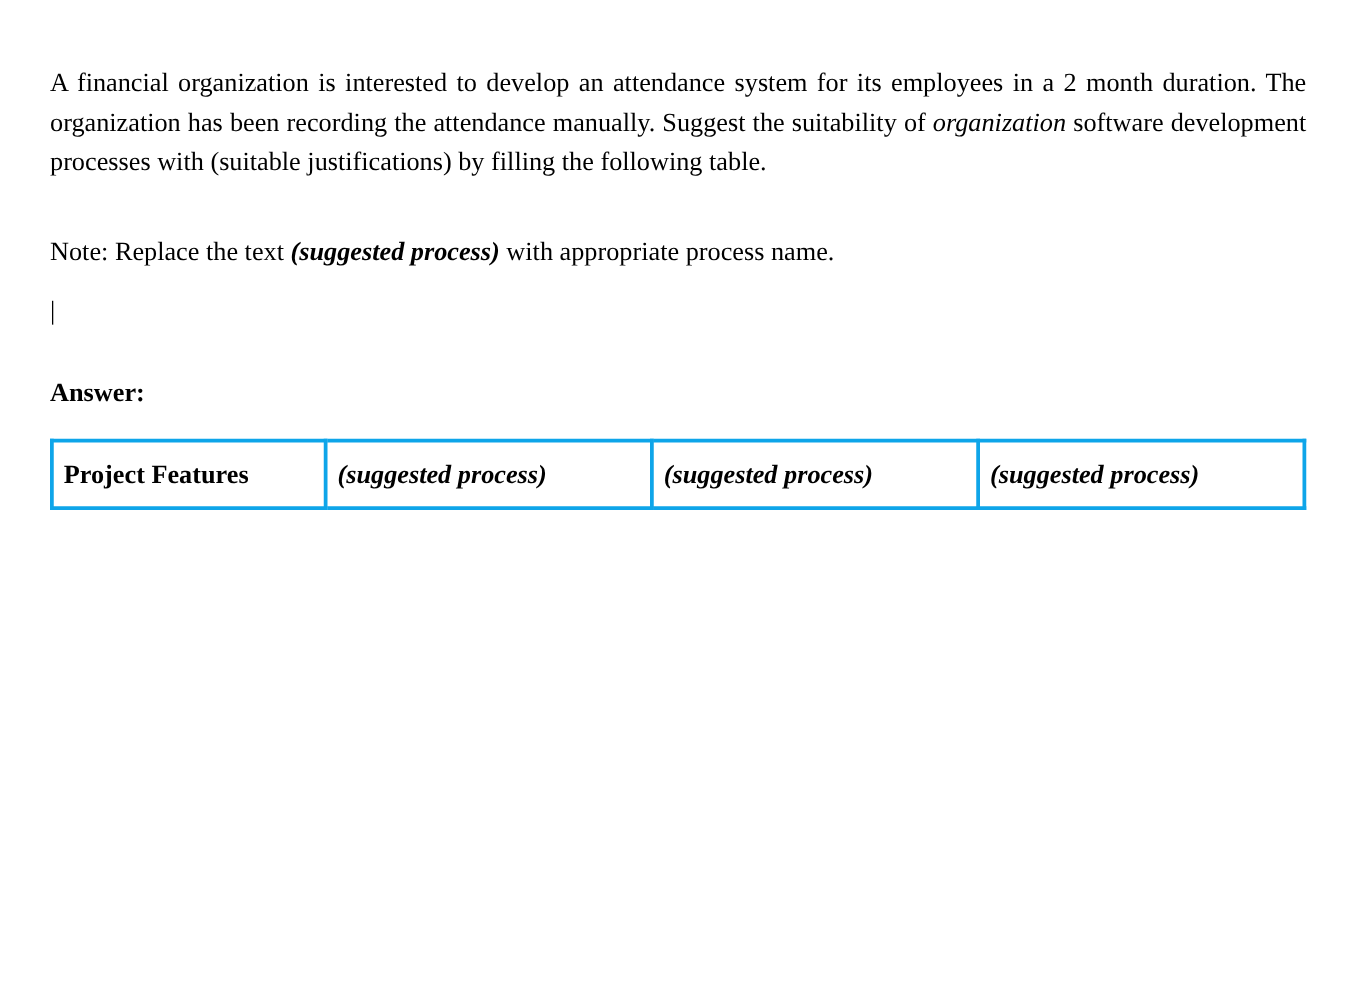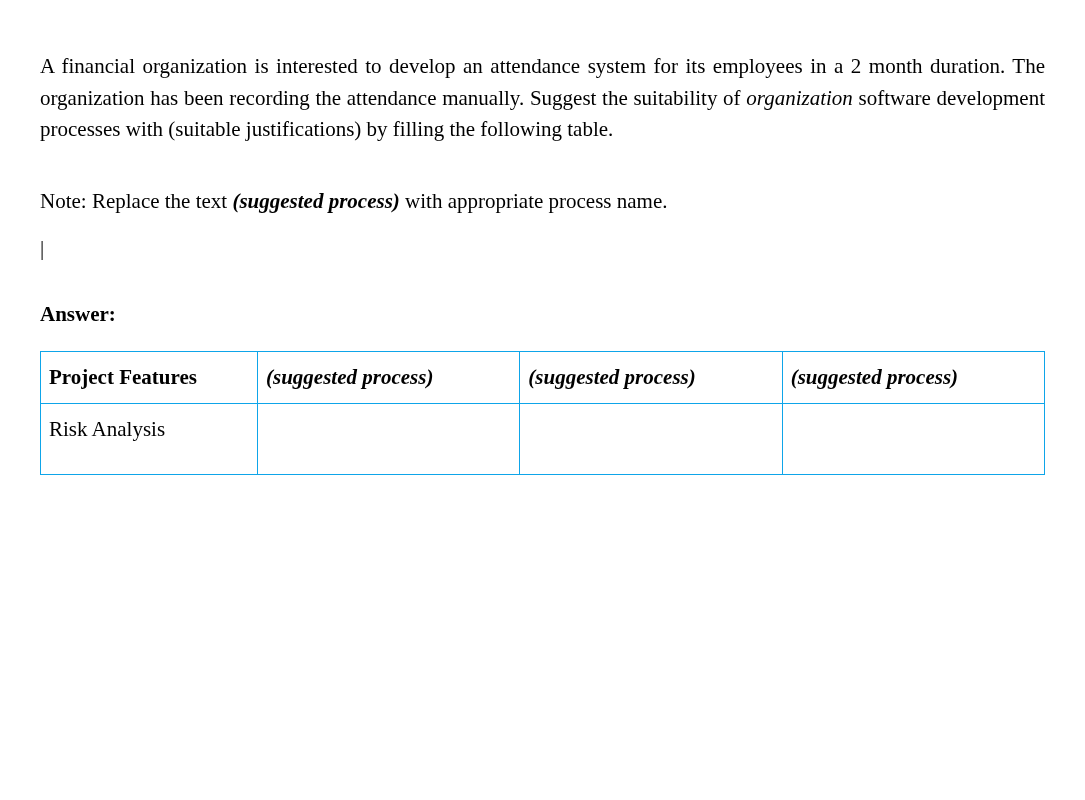--- a/index.html
+++ b/index.html
@@ -35,21 +35,21 @@
     .answer-label {
       font-weight: bold;
       margin-bottom: 20px;
       margin-top: 22px;
     }
     table {
       border-collapse: collapse;
       width: 100%;
     }
     th, td {
-      border: 1px solid #0ea5e9;
+      border: 3px solid #0ea5e9;
       padding: 10px 8px;
       text-align: left;
       vertical-align: top;
       font-weight: normal;
     }
     th.first-col, td.first-col {
       width: 200px;
     }
     th.header-first {
       font-weight: bold;
@@ -89,23 +89,14 @@
 <table>
   <thead>
     <tr>
       <th class="first-col header-first">Project Features</th>
       <th class="header-process">(suggested process)</th>
       <th class="header-process">(suggested process)</th>
       <th class="header-process">(suggested process)</th>
     </tr>
   </thead>
   <tbody>
-    <tr>
-      <td class="first-col row-label">
-        <div>Risk Analysis</div>
-        <div></div>
-      </td>
-      <td class="empty-cell"></td>
-      <td class="empty-cell"></td>
-      <td class="empty-cell"></td>
-    </tr>
   </tbody>
 </table>
 
 </body></html>

